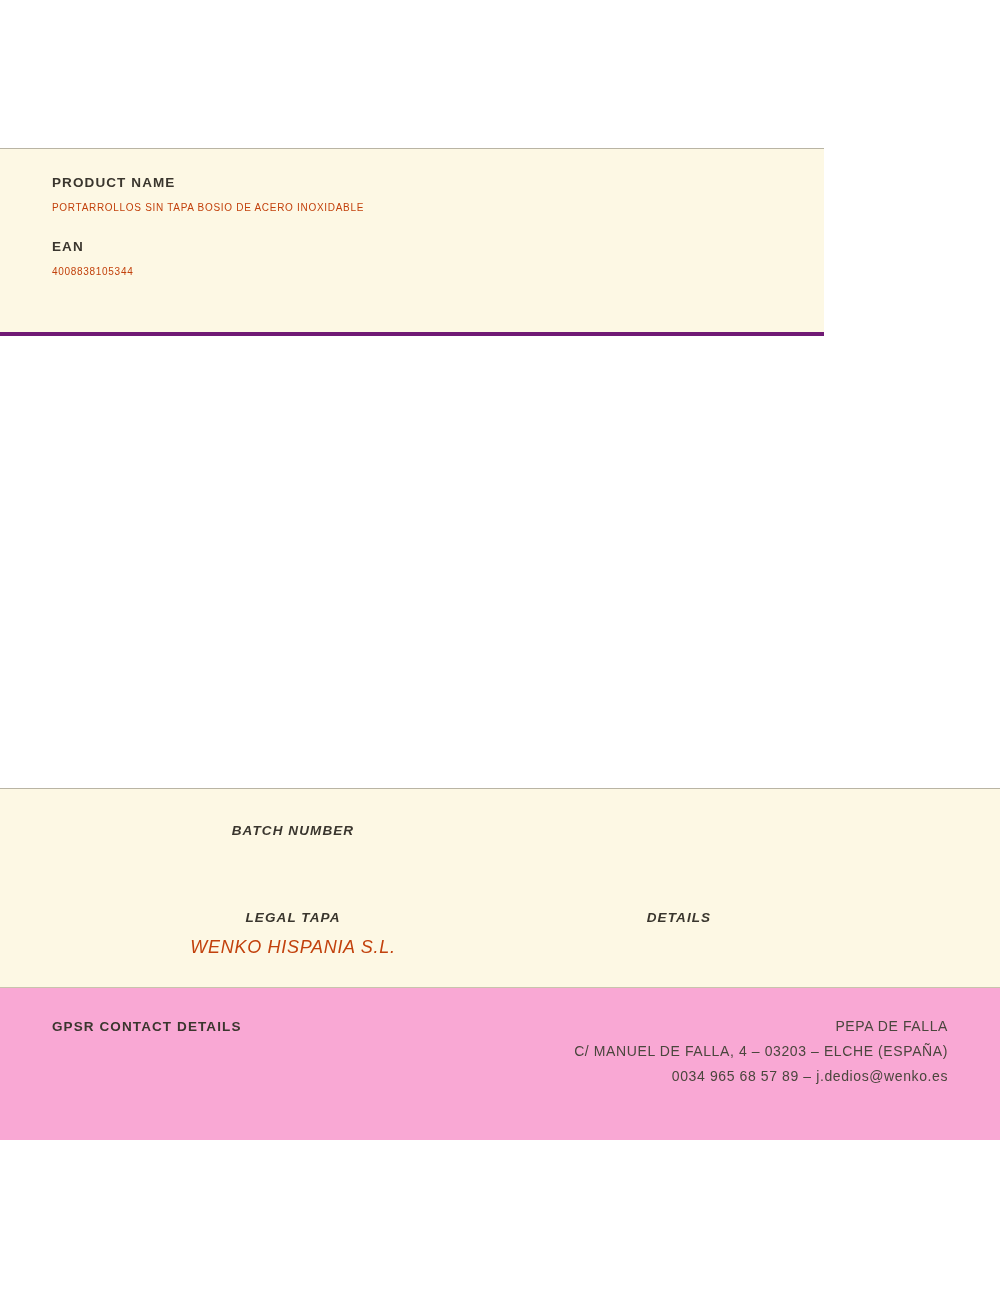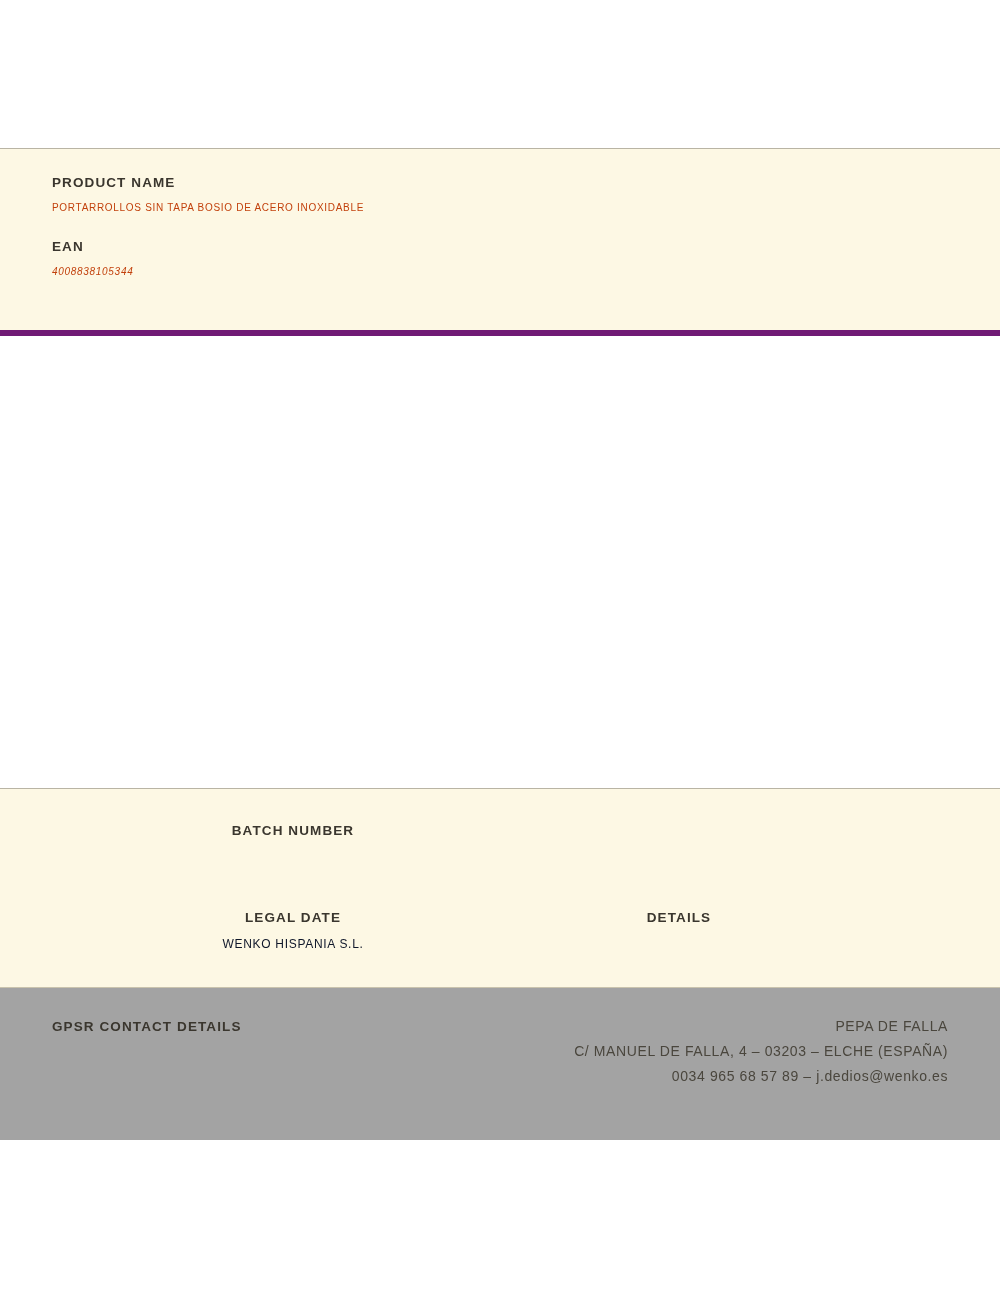--- a/index.html
+++ b/index.html
@@ -21,25 +21,25 @@
     top: 0; left: 0;
     width: 1000px;
     height: 1300px;
   }
 
   
   .product-block {
     position: absolute;
     top: 148px;
     left: 0;
-    width: 1000px;
+    width: 824px;
     height: 188px;
     background: #fdf8e4;
     border-top: 1px solid #b9b4a4;
-    border-bottom: 6px solid #701a75;
+    border-bottom: 4px solid #701a75;
     box-sizing: border-box;
   }
   .product-inner {
     padding: 26px 52px 0 52px;
   }
   .field-label {
     font-size: 13.5px;
     font-weight: bold;
     letter-spacing: 1.1px;
     color: #3a362e;
@@ -47,21 +47,20 @@
   }
   .field-value {
     font-size: 10px;
     letter-spacing: 0.7px;
     color: #c2410c;
     margin: 0 0 26px 0;
     font-weight: 300;
   }
   .field-value.last {
     margin-bottom: 12px;
-    font-style: italic;
   }
 
   
   .blank-area {
     position: absolute;
     top: 336px;
     left: 0;
     width: 1000px;
     height: 452px;
     background: #ffffff;
@@ -75,55 +74,56 @@
     width: 1000px;
     height: 200px;
     background: #fdf8e4;
     border-top: 1px solid #b9b4a4;
     border-bottom: 1px solid #c9c3ad;
     box-sizing: border-box;
   }
   .detail-row {
     display: flex;
     width: 872px;
+    font-style: italic;
   }
   .detail-row.first { padding-top: 34px; }
   .detail-row.second { padding-top: 46px; }
   .detail-cell {
     width: 400px;
     text-align: center;
     box-sizing: border-box;
   }
   .detail-cell.left { margin-left: 100px; }
   .detail-title {
     font-size: 13.5px;
     font-weight: bold;
     letter-spacing: 1.1px;
     color: #3a362e;
     margin: 0;
   }
   .detail-value {
-    font-size: 12px;
+    font-size: 18px;
     letter-spacing: 0.7px;
-    color: #0f172a;
+    color: #c2410c;
     margin: 12px 0 0 0;
     font-weight: 300;
   }
   .detail-value.empty {
     min-height: 14px;
   }
 
   
   .gpsr-block {
     position: absolute;
     top: 988px;
     left: 0;
     width: 1000px;
     height: 152px;
-    background: #a3a3a3;
+    background: #f9a8d4;
     box-sizing: border-box;
     display: flex;
     justify-content: space-between;
     align-items: flex-start;
     padding: 30px 52px 0 52px;
   }
   .gpsr-title {
     font-size: 13.5px;
     font-weight: bold;
     letter-spacing: 1.1px;
@@ -165,21 +165,21 @@
       <div class="detail-cell left">
         <p class="detail-title">BATCH NUMBER</p>
         <p class="detail-value empty"></p>
       </div>
       <div class="detail-cell">
         <p class="detail-value empty"></p>
       </div>
     </div>
     <div class="detail-row second">
       <div class="detail-cell left">
-        <p class="detail-title">LEGAL DATE</p>
+        <p class="detail-title">LEGAL TAPA</p>
         <p class="detail-value">WENKO HISPANIA S.L.</p>
       </div>
       <div class="detail-cell">
         <p class="detail-title">DETAILS</p>
       </div>
     </div>
   </section>
 
   <section class="gpsr-block">
     <p class="gpsr-title">GPSR CONTACT DETAILS</p>

